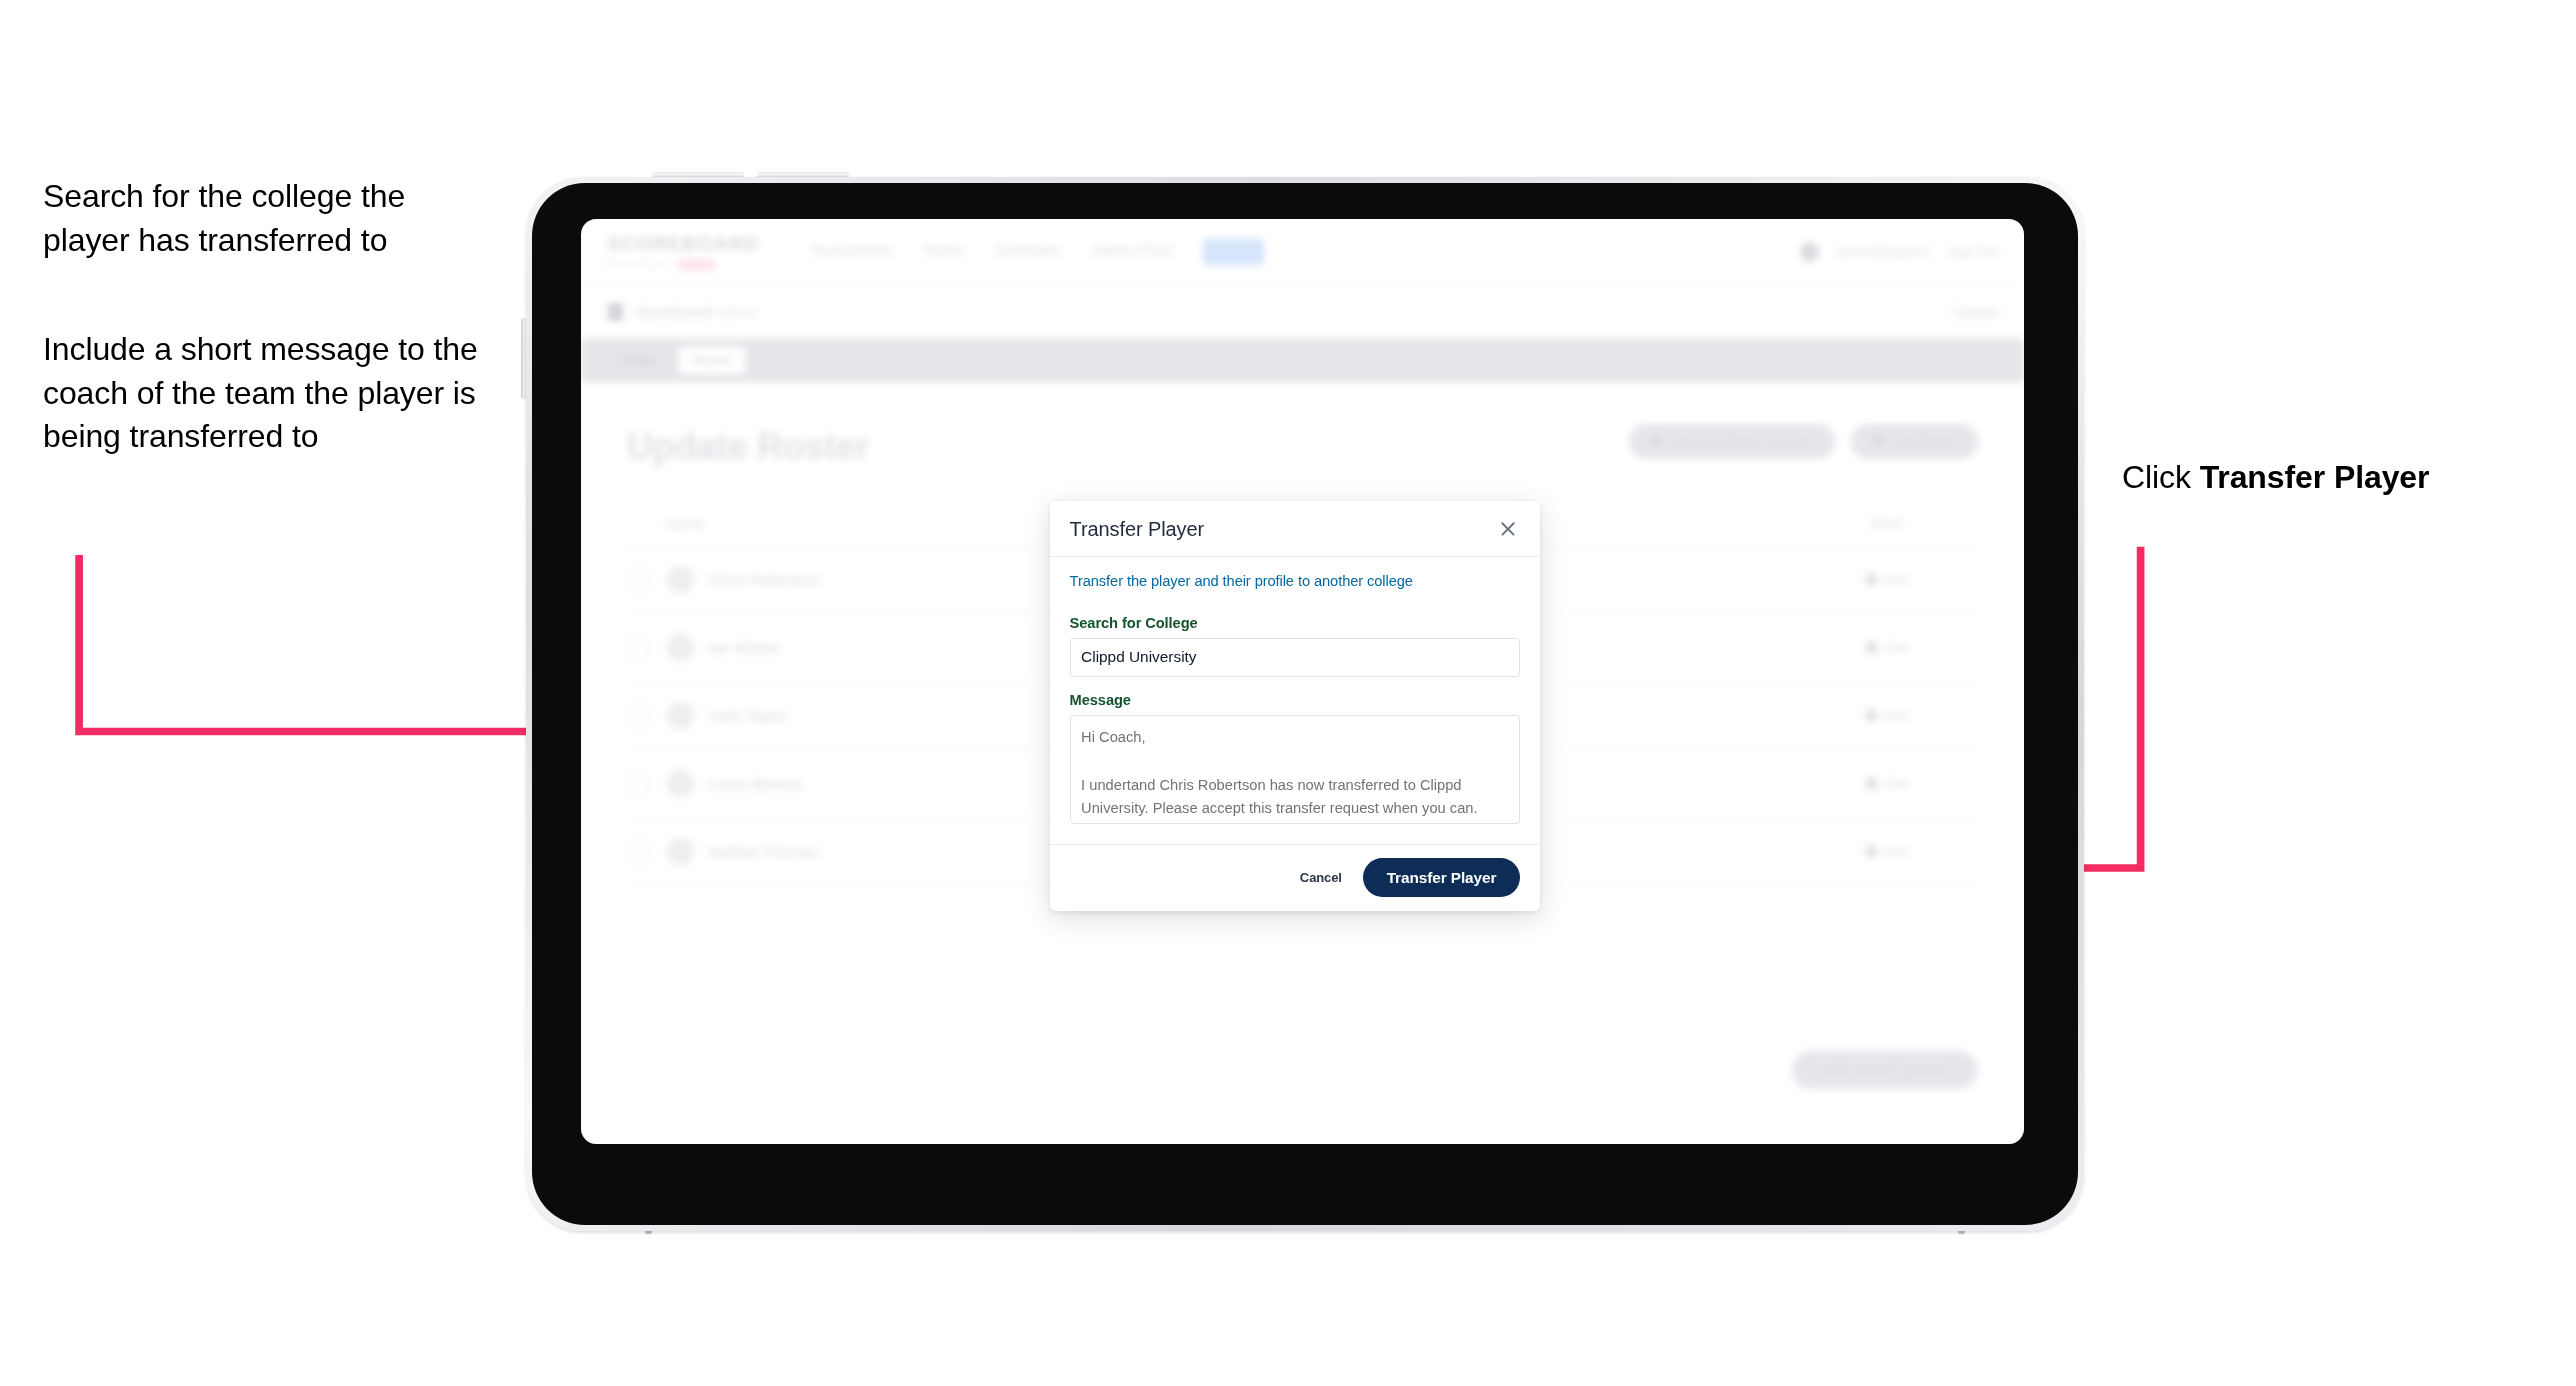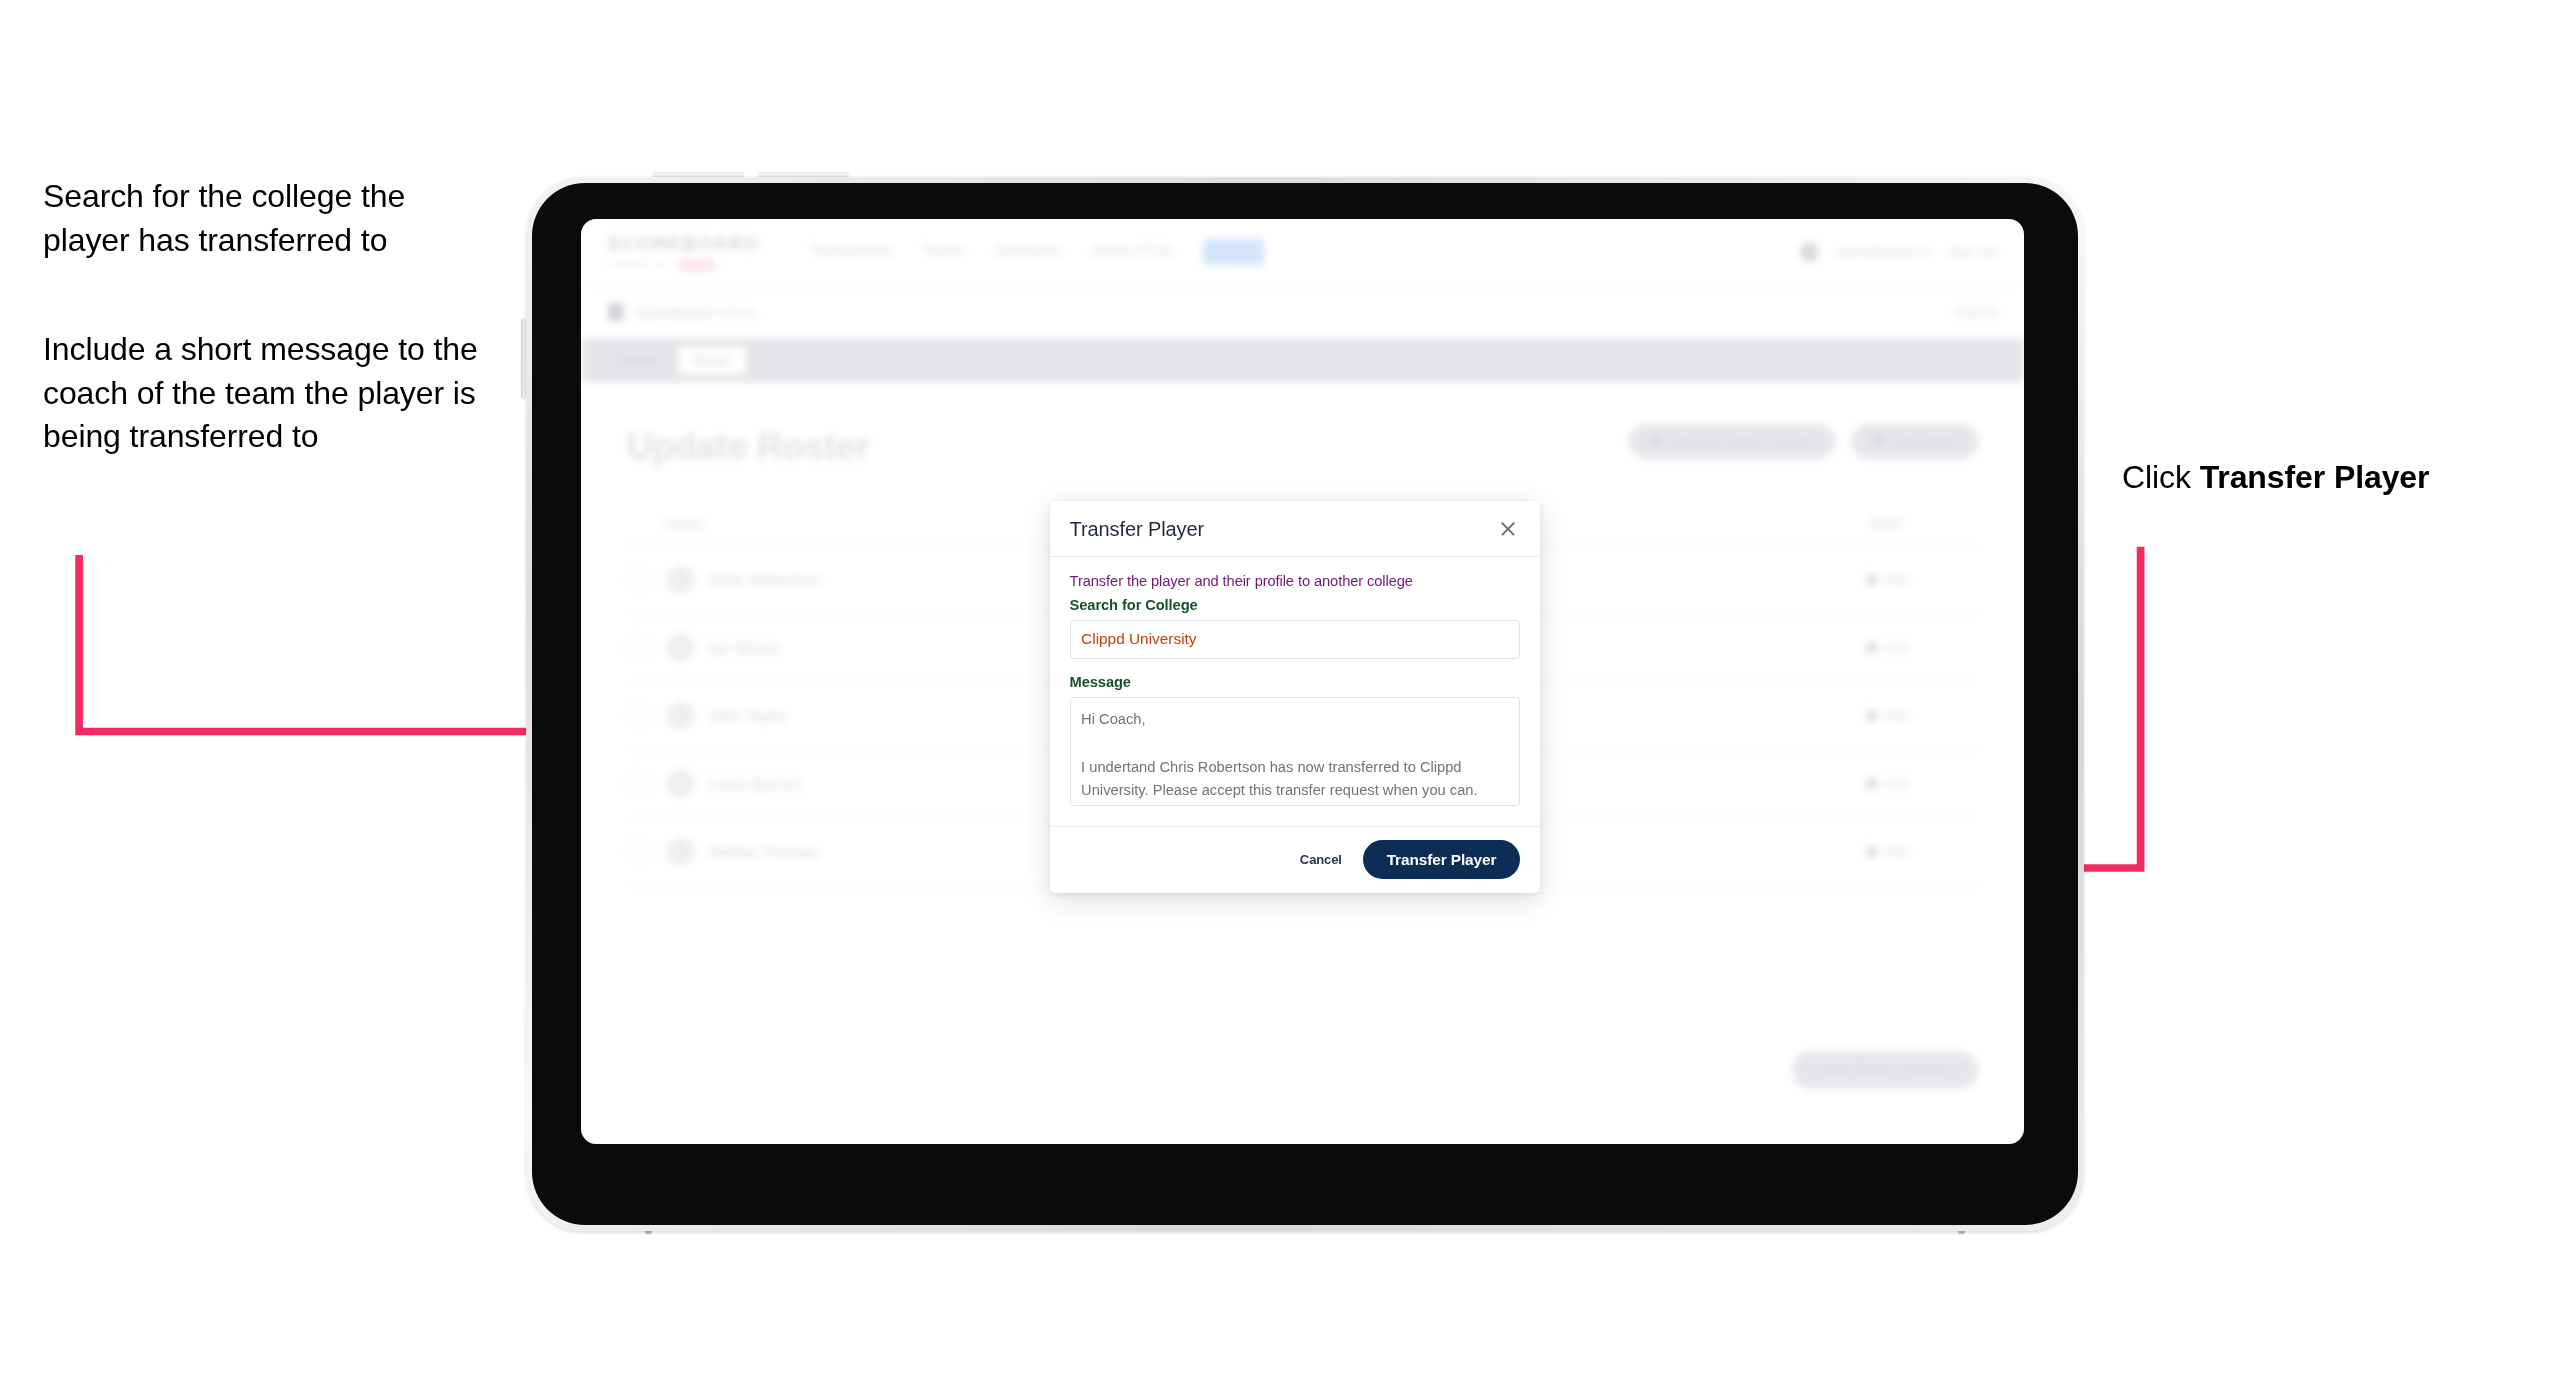--- a/index.html
+++ b/index.html
@@ -320,40 +320,40 @@
     width: 18px; height: 1.7px;
     background: #6b7280;
     border-radius: 1.4px;
   }
   .modal-close::before { transform: rotate(45deg); }
   .modal-close::after  { transform: rotate(-45deg); }
 
   .modal-body { padding: 15.4px 19.6px 18px; }
   .modal-desc {
     font-size: 14.7px;
-    color: #701a75;
-    margin: 0 0 8px;
+    color: #0369a1;
+    margin: 0 0 26px;
     letter-spacing: -0.1px;
   }
   .field-label {
     font-size: 14.7px;
     font-weight: 700;
     color: #14532d;
     margin: 0 0 7px;
     letter-spacing: -0.1px;
   }
   .text-input {
     box-sizing: border-box;
     width: 100%;
     height: 39px;
     border: 0.7px solid #dfe2e7;
     border-radius: 3.5px;
     padding: 0 10.5px;
     font-size: 15.4px;
-    color: #c2410c;
+    color: #0f172a;
     background: #ffffff;
     font-family: inherit;
     outline: none;
   }
   .spacer-20 { height: 15.4px; }
   .text-area {
     box-sizing: border-box;
     width: 100%;
     height: 109px;
     border: 0.7px solid #dfe2e7;

